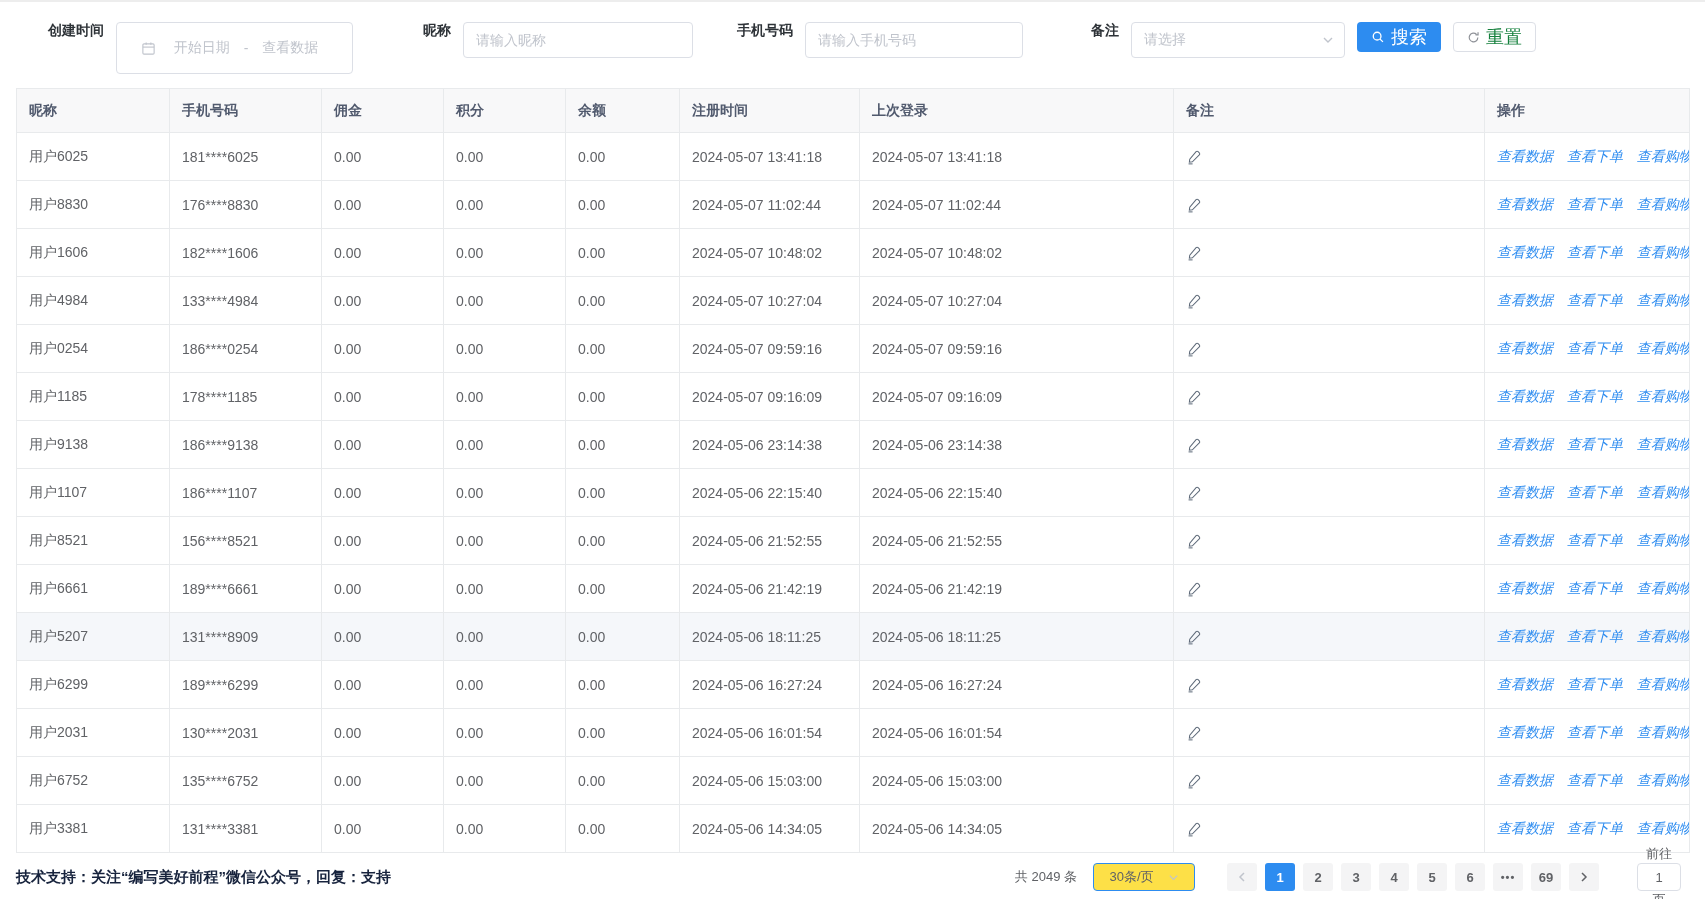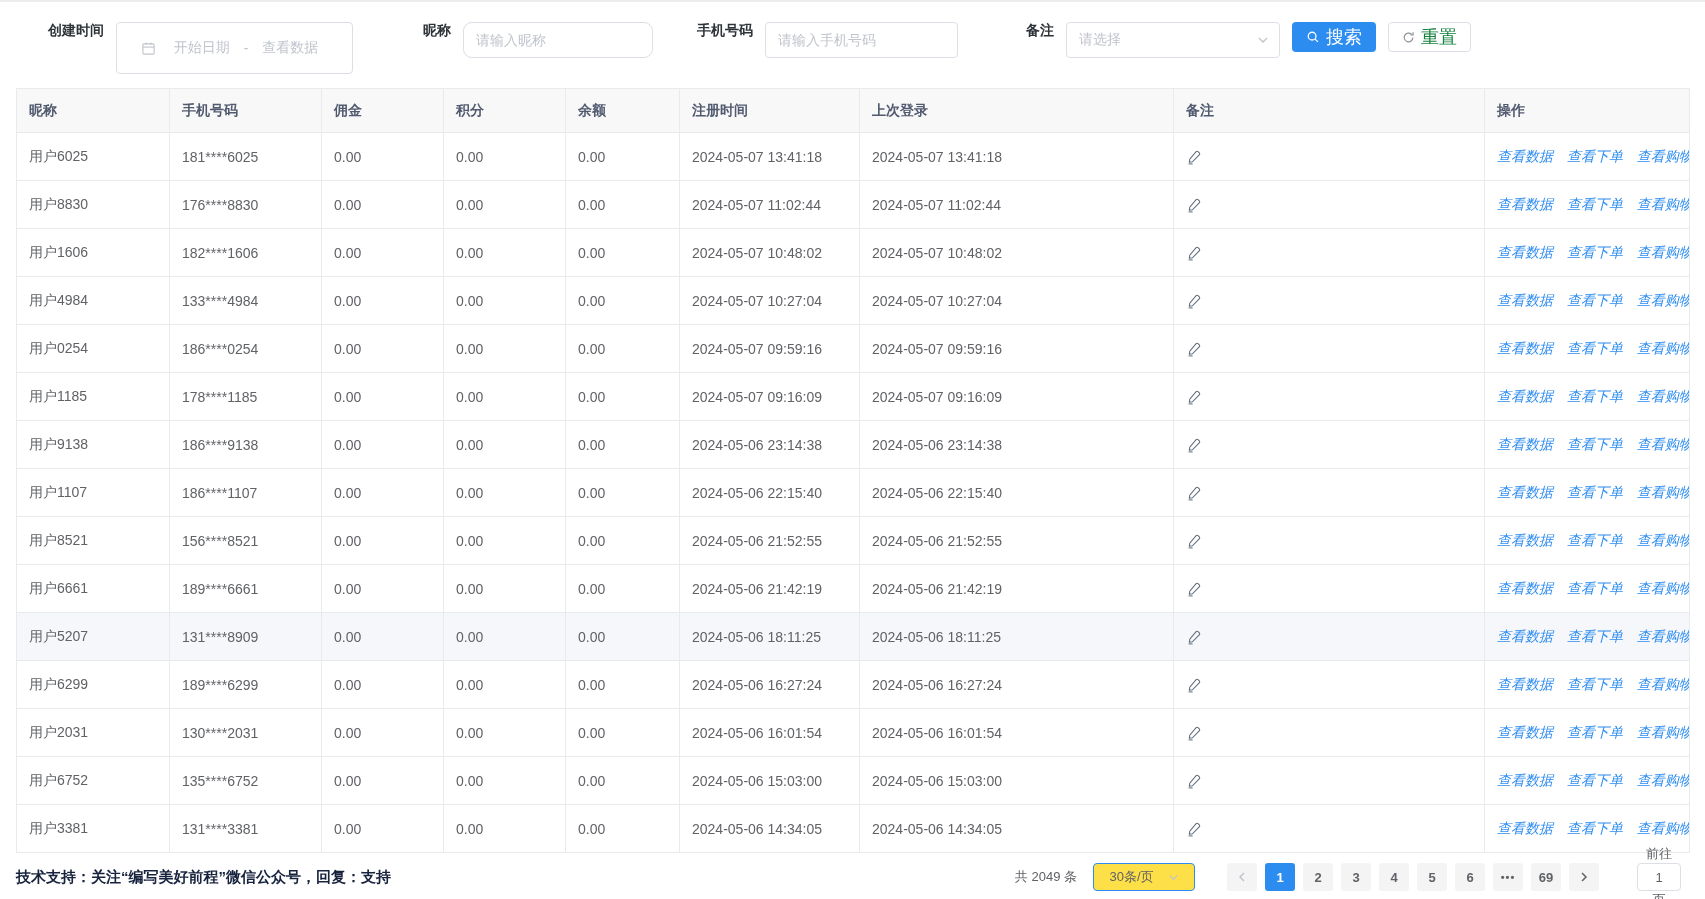--- a/index.html
+++ b/index.html
@@ -9,22 +9,22 @@
 
   
   .filter-bar { display:flex; align-items:flex-start; padding-top:20px; padding-left:48px; height:56px; font-size:14px; }
   .f-label { font-weight:bold; color:#2e3338; margin-right:12px; white-space:nowrap; }
   .date-box { width:237px; height:52px; border:1px solid #dcdfe6; border-radius:4px; display:flex; align-items:center; padding:0 24px; background:#fff; cursor:pointer; }
   .date-box .icon { display:flex; margin-right:8px; }
   .date-ph { flex:1; text-align:center; font-size:14px; color:#c0c4cc; }
   .date-sep { color:#c0c4cc; padding:0 4px; }
   .text-input { height:36px; border:1px solid #dcdfe6; border-radius:4px; padding:0 12px; font-size:14px; color:#606266; outline:none; background:#fff; }
   .text-input::placeholder { color:#c0c4cc; }
-  .nick-input { width:190px; margin-right:44px;border-radius:9px; }
-  .phone-input { width:193px; margin-right:68px; }
+  .nick-input { width:230px; margin-right:44px; }
+  .phone-input { width:218px; margin-right:68px; }
   .gap1 { margin-right:70px; }
   .select-box { width:214px; height:36px; border:1px solid #dcdfe6; border-radius:4px; display:flex; align-items:center; justify-content:space-between; padding:0 10px 0 12px; color:#c0c4cc; font-size:14px; background:#fff; cursor:pointer; }
   .btn { height:30px; border-radius:4px; display:inline-flex; align-items:center; gap:6px; padding:0 13px; font-size:18px; cursor:pointer; border:1px solid transparent; white-space:nowrap; }
   .btn-primary { background:#2d8cf0; color:#fff; margin-left:12px; }
   .btn-default { background:#fff; border-color:#dcdfe6; color:#15803d; margin-left:12px; }
 
   
   .table-wrap { margin:30px 16px 0; }
   table { width:1673px; border-collapse:collapse; table-layout:fixed; font-size:14px; }
   th,td { border:1px solid #e8eaec; overflow:hidden; white-space:nowrap; }

